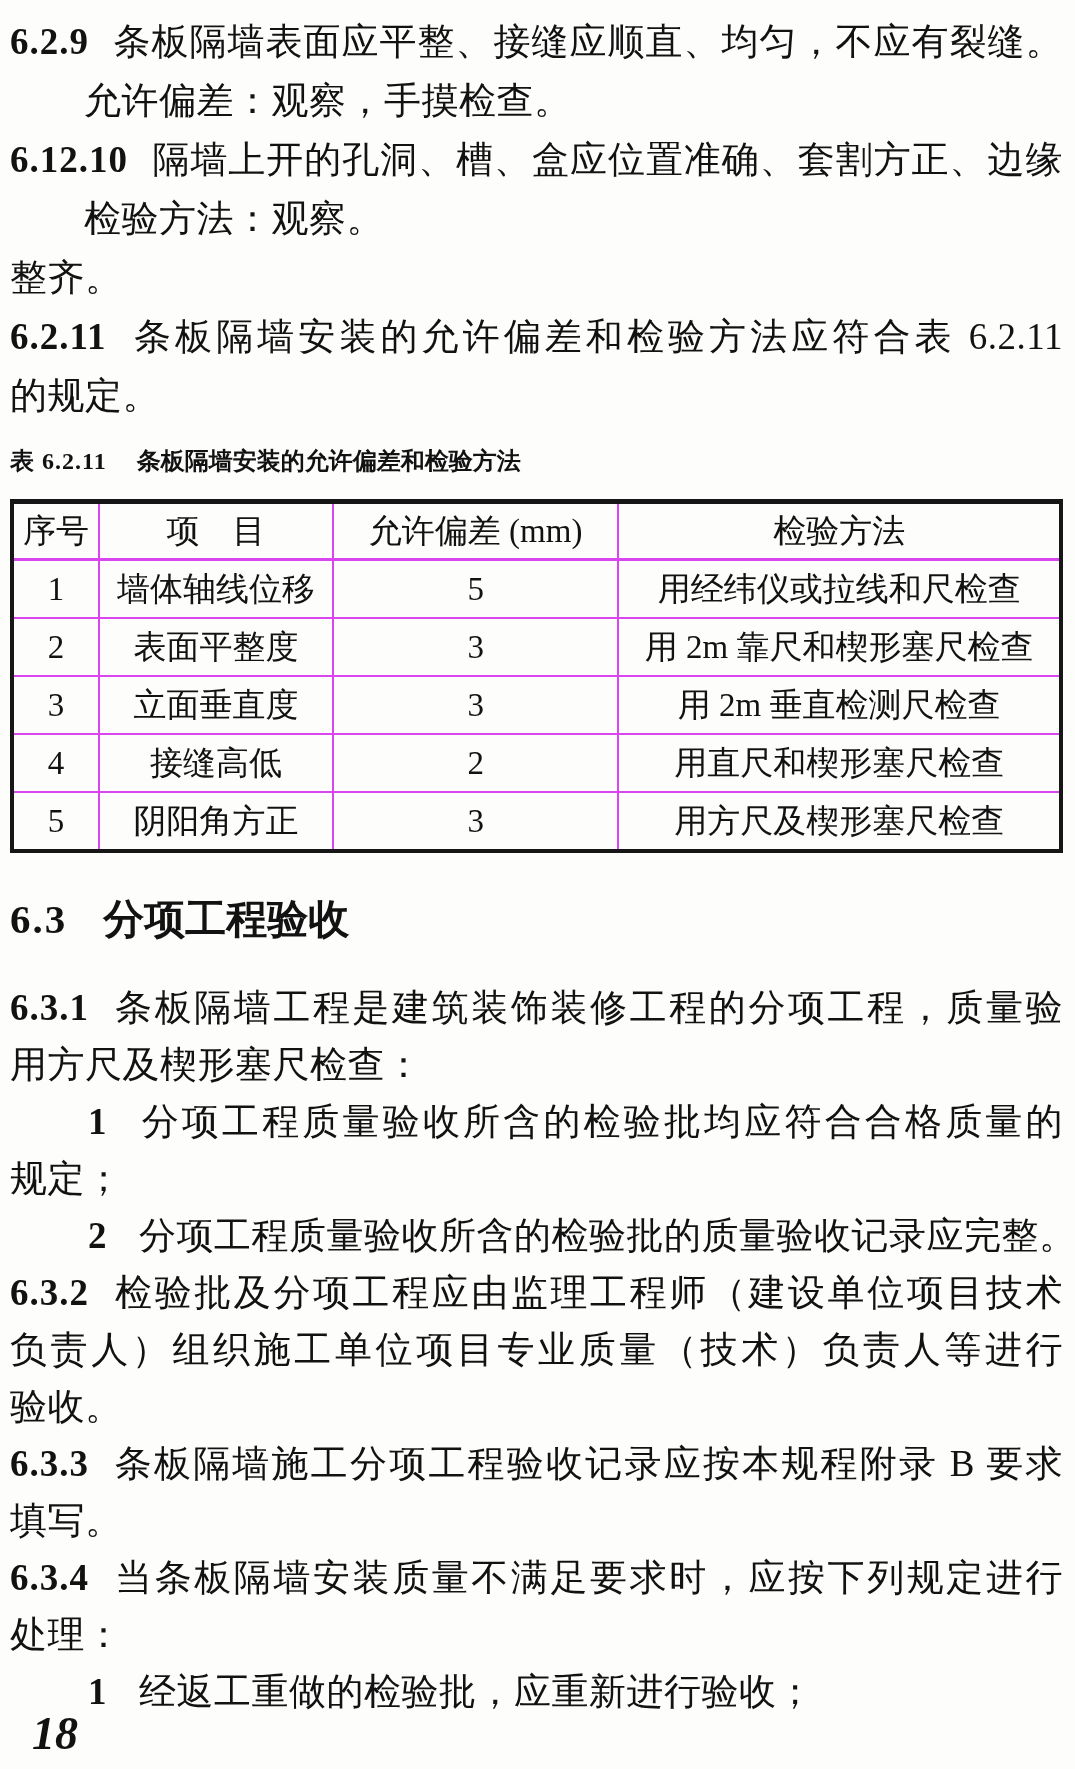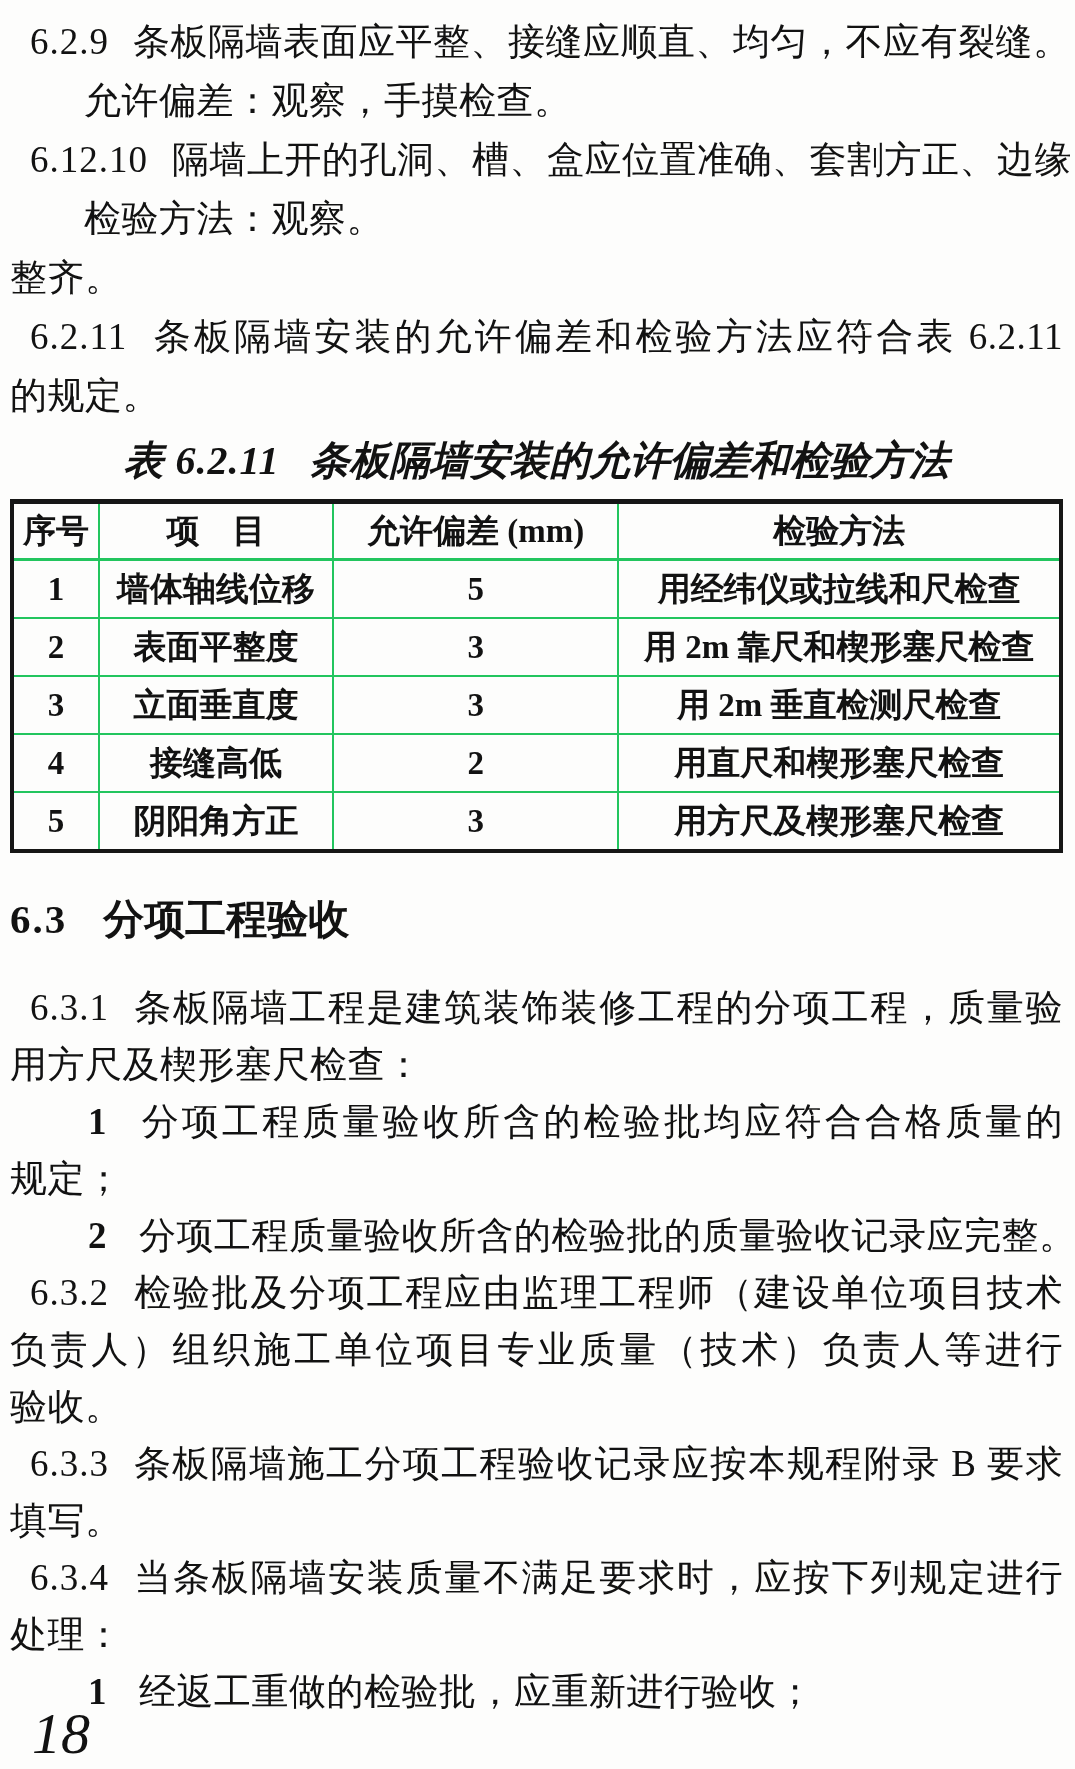--- a/index.html
+++ b/index.html
@@ -20,49 +20,47 @@
   
   .line {
     font-size:37px;
     line-height:59px;
     height:59px;
     white-space:nowrap;
     letter-spacing:0.5px;
   }
   .lower .line { line-height:57px; height:57px; }
   .fill { text-align:justify; text-align-last:justify; }
-  .num  { font-weight:normal; margin-right:24px; letter-spacing:1px;margin-left:20px; }
+  .num  { font-weight:bold; margin-right:24px; letter-spacing:1px; }
   .indent { padding-left:74px; }
   .item { padding-left:78px; }
   .inum { font-weight:bold; margin-right:32px; }
   
   .tbl-caption {
     margin-top:12px;
-    text-align:center;
     font-weight:bold;
-    font-size:40px;
+    font-size:24px;
     line-height:48px; height:48px;
     white-space:nowrap;
-    font-style:italic;
   }
   .tbl-caption .cap-label { margin-right:30px; letter-spacing:1px; }
   
   table.dev {
     width:100%;
     margin-top:14px;
     border-collapse:collapse;
     border:4px solid #161616;
     border-top-width:5px;
     table-layout:fixed;
   }
   table.dev th, table.dev td {
-    border:2px solid #22c55e;
+    border:2px solid #d946ef;
     text-align:center;
     vertical-align:middle;
-    font-weight:bold;
+    font-weight:normal;
     font-size:33px;
     padding:0 4px;
     white-space:nowrap;
     overflow:hidden;
   }
   table.dev thead th { height:54px; border-bottom-width:3px; }
   table.dev tbody td { height:56px; }
   
   .sec-heading {
     margin-top:40px;
@@ -72,22 +70,23 @@
     line-height:52px; height:52px;
     white-space:nowrap;
   }
   .sec-heading .sec-num { margin-right:36px; letter-spacing:2px; }
   .lower { margin-top:34px; }
   
   .pageno {
     position:absolute;
     left:32px; top:1708px;
     font-style:italic;
-    font-size:58px;
+    font-size:46px;
     line-height:52px;
+    font-weight:bold;
   }
 </style>
 </head>
 <body>
 
 <div class="page">
 
   <div class="line fill"><span class="num">6.2.9</span><span>条板隔墙表面应平整、接缝应顺直、均匀，不应有裂缝。</span></div>
   <div class="line indent">允许偏差：观察，手摸检查。</div>
 

